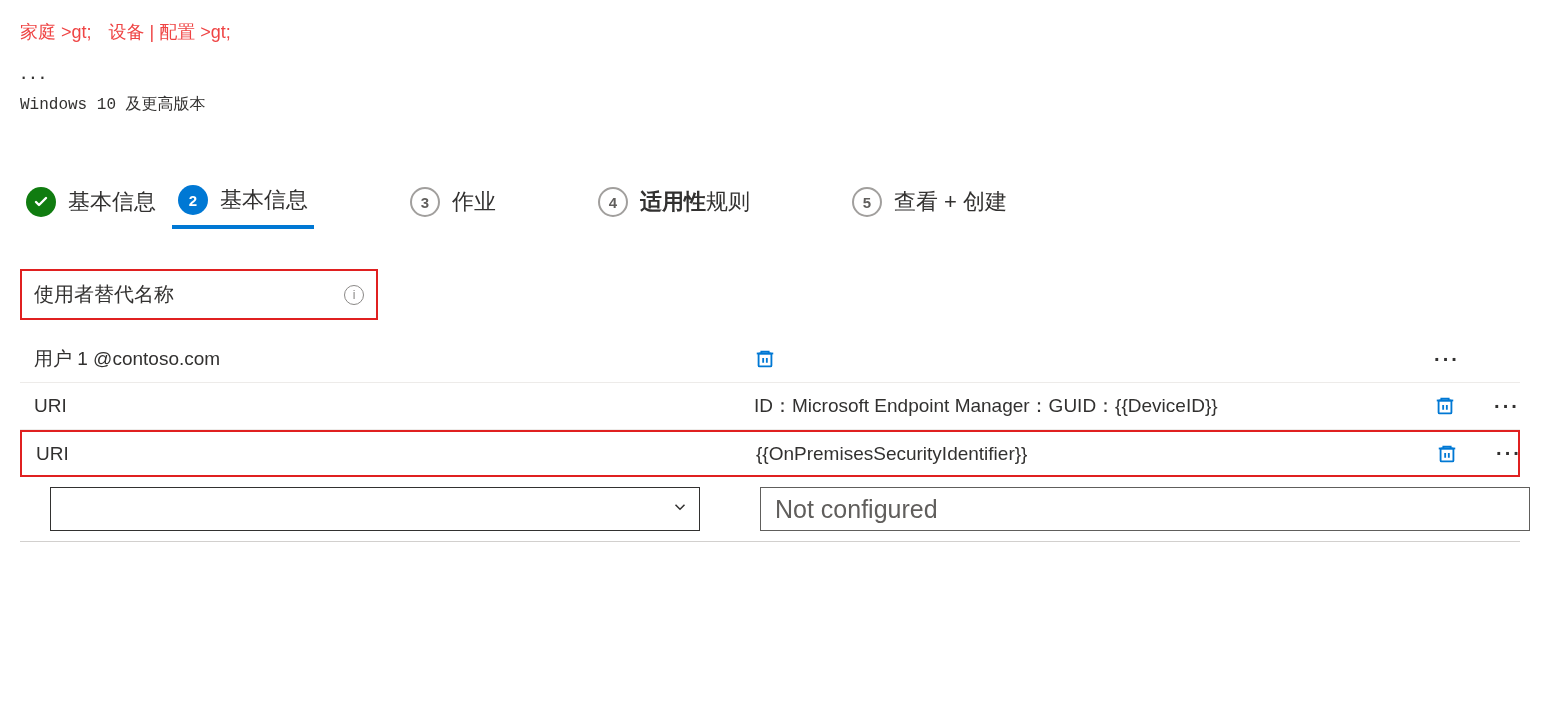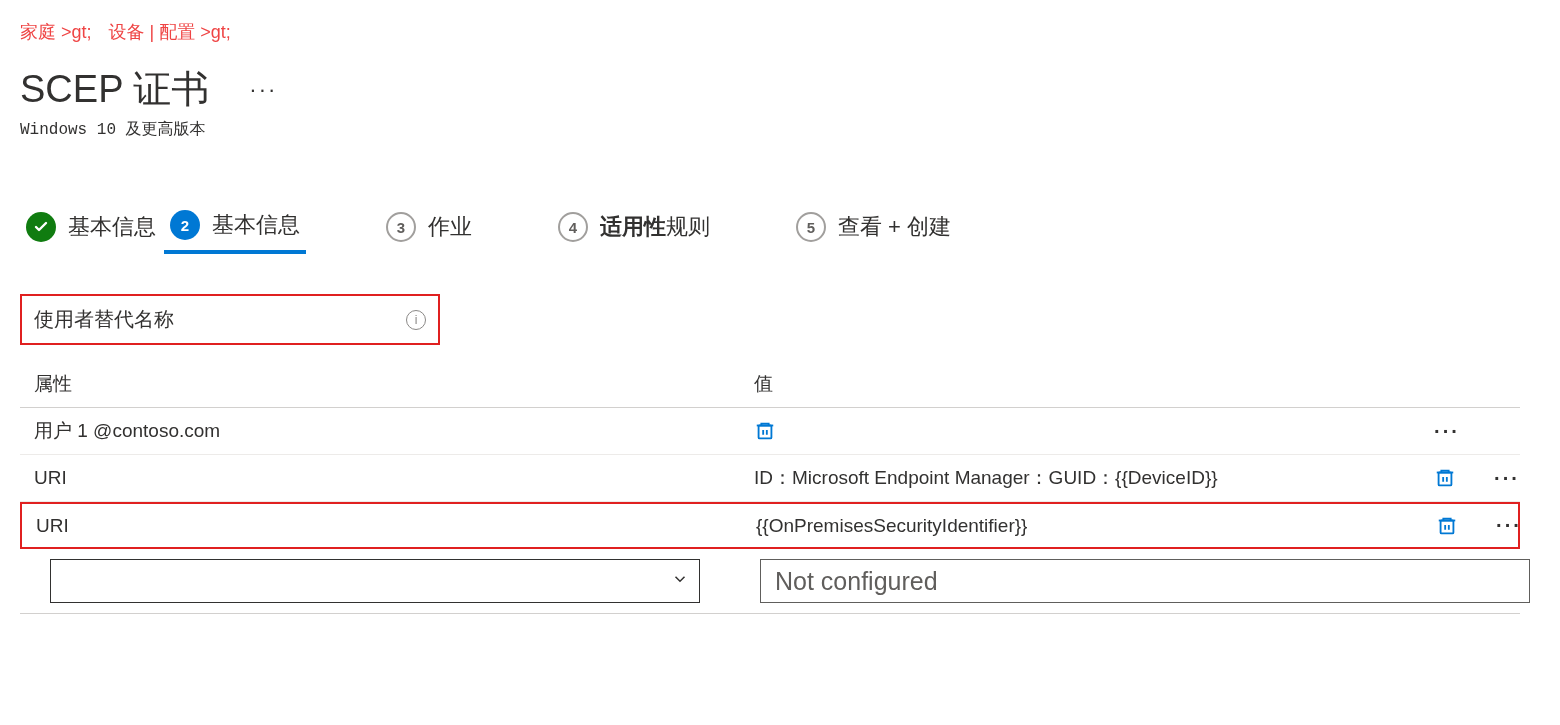--- a/index.html
+++ b/index.html
@@ -13,42 +13,42 @@
     }
     .breadcrumb { font-size: 18px; color: #ef4444; margin-bottom: 8px; }
     .breadcrumb span { margin-right: 12px; }
     .page-title-row { display: flex; align-items: center; gap: 40px; margin-top: 20px; }
     .page-title { font-size: 38px; font-weight: 400; color: #323130; }
     .more-dots { font-size: 22px; color: #323130; cursor: pointer; letter-spacing: 2px; }
     .page-subtitle { font-size: 16px; color: #323130; margin-top: 4px; margin-bottom: 60px; font-family: Liberation Mono, monospace; }
     .tabs {
       display: flex;
       align-items: center;
-      gap: 2px;
+      gap: 10px;
       border-bottom: none;
       margin-bottom: 40px;
     }
     .tab-group { display: flex; align-items: center; gap: 12px; padding: 10px 6px; }
     .tab-active-underline { border-bottom: 4px solid #0078d4; }
     .step-circle {
       width: 30px; height: 30px; border-radius: 50%;
       display: inline-flex; align-items: center; justify-content: center;
       font-size: 15px; font-weight: 600;
     }
     .step-done { background: #107c10; color: #fff; }
     .step-active { background: #0078d4; color: #fff; }
     .step-pending { background: #fff; border: 2px solid #a19f9d; color: #605e5c; }
     .tab-label { font-size: 22px; color: #323130; }
     .tab-sep { flex: 0 0 70px; }
     .bold-partial { font-weight:700; }
     .section-label-row {
       display:flex; align-items:center; gap:18px;
       padding:10px 12px;
       border:2px solid #e02020;
-      width:420px;
+      width:358px;
       margin-bottom:16px;
     }
     .section-label { font-size:20px; }
     .info-icon {
       width:20px;height:20px;border:1.5px solid #8a8886;border-radius:50%;
       display:inline-flex;align-items:center;justify-content:center;
       font-size:12px;color:#8a8886;
       margin-left:auto;
     }
     .table { width: 1500px; }
@@ -103,21 +103,20 @@
   </style>
 </head>
 <body>
 
 <div class="breadcrumb">
   <span>家庭 &gt;gt;</span>
   <span>设备 | 配置 &gt;gt;</span>
 </div>
 
 <div class="page-title-row">
-  <div class="page-title">SCEP 证书</div>
   <div class="more-dots">···</div>
 </div>
 <div class="page-subtitle">Windows 10 及更高版本</div>
 
 <div class="tabs">
   <div class="tab-group">
     <span class="step-circle step-done">
       <svg width="16" height="16" viewBox="0 0 16 16">
           <path d="M13 4L6 11 3 8" stroke="#fff" stroke-width="2.4" fill="none" stroke-linecap="round" stroke-linejoin="round"></path>
         </svg>
@@ -144,26 +143,20 @@
     <span class="tab-label">查看 + 创建</span>
   </div>
 </div>
 
 <div class="section-label-row">
   <span class="section-label">使用者替代名称</span>
   <span class="info-icon">i</span>
 </div>
 
 <div class="table">
-  <div class="table-header">
-    <div>属性</div>
-    <div>值</div>
-    <div></div>
-      <div></div>
-  </div>
 
   <div class="table-row">
     <div>用户 1 @contoso.com</div>
     <div class="trash-icon">
       <svg width="22" height="22" viewBox="0 0 24 24" fill="none" stroke="#0078d4" stroke-width="2">
           <path d="M3 6h18"></path>
           <path d="M8 6V4h8v2"></path>
           <rect x="5" y="6" width="14" height="14" rx="1"></rect>
           <path d="M10 11v5M14 11v5"></path>
         </svg>

